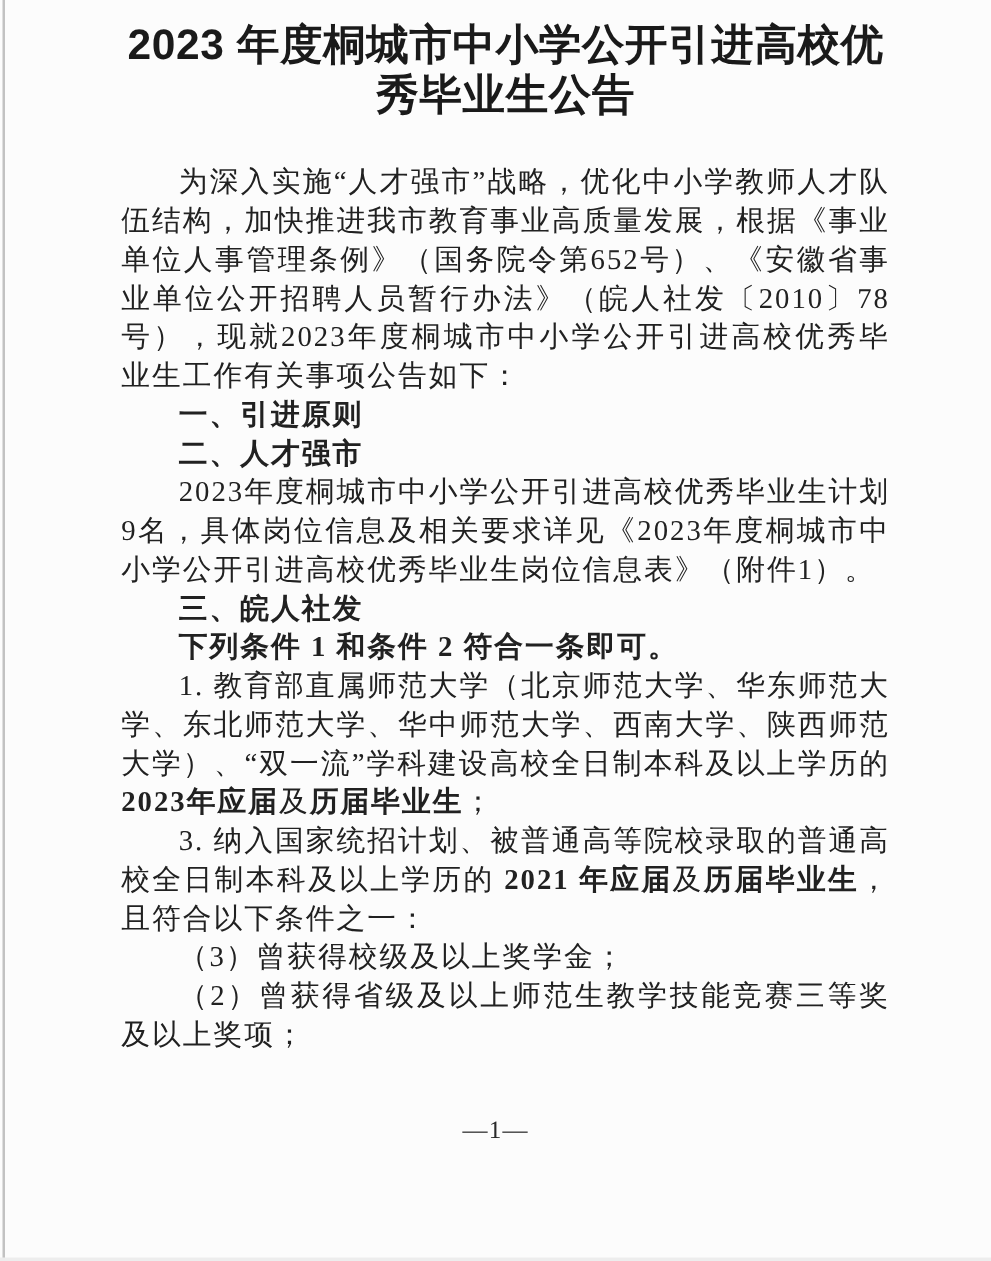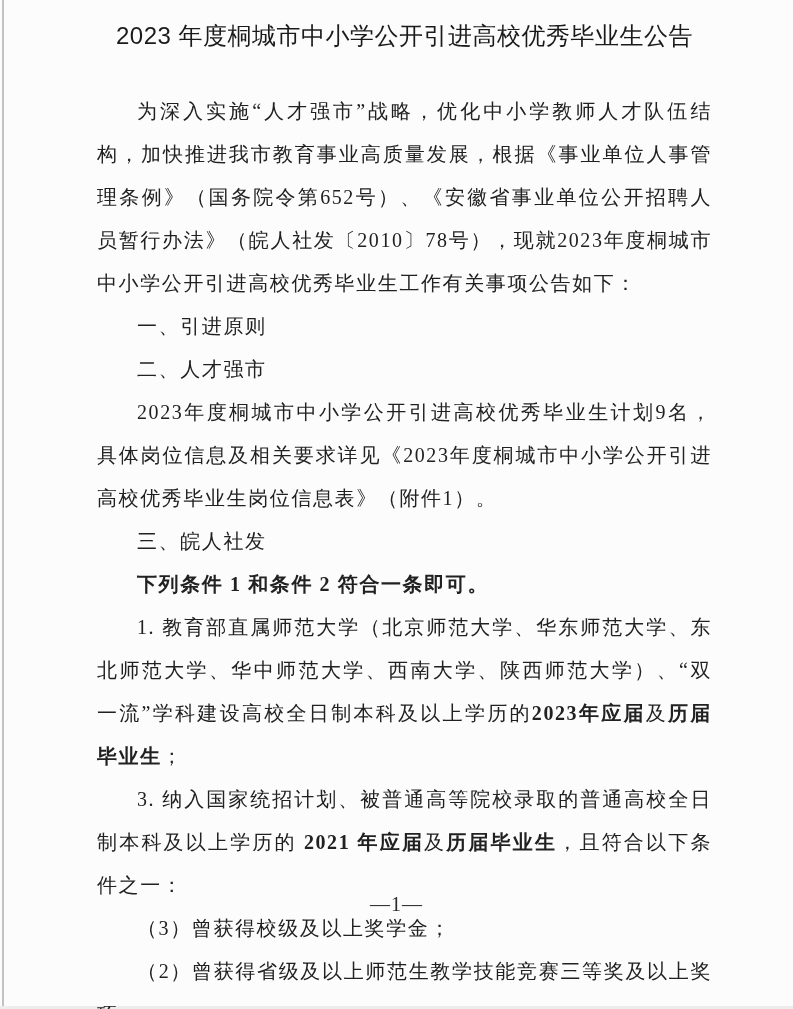--- a/index.html
+++ b/index.html
@@ -35,38 +35,38 @@
   }
   .content {
     position: absolute;
     left: 97px;
     right: 81px;
     top: 16px;
   }
   .title {
     margin: 0 0 34px 0;
     font-family: "Liberation Sans", "DejaVu Sans", sans-serif;
-    font-weight: 400;
-    font-size: 24px;
+    font-weight: 700;
+    font-size: 34px;
     line-height: 40px;
     text-align: center;
     letter-spacing: 0.5px;
     color: #1a1a1a;
   }
   .para {
     margin: 0;
-    font-size: 20px;
-    line-height: 43px;
+    font-size: 23px;
+    line-height: 31px;
     letter-spacing: 1.6px;
     text-align: justify;
     text-indent: 2em;
   }
   .para.heading span {
     font-family: "Liberation Sans", "DejaVu Sans", sans-serif;
-    font-weight: 400;
+    font-weight: 700;
     margin-top: 42px;
   }
   .bold {
     font-family: Liberation Serif, serif;
     font-weight: 700;
   }
   .footer {
     position: absolute;
     left: 0;
     right: 0;

